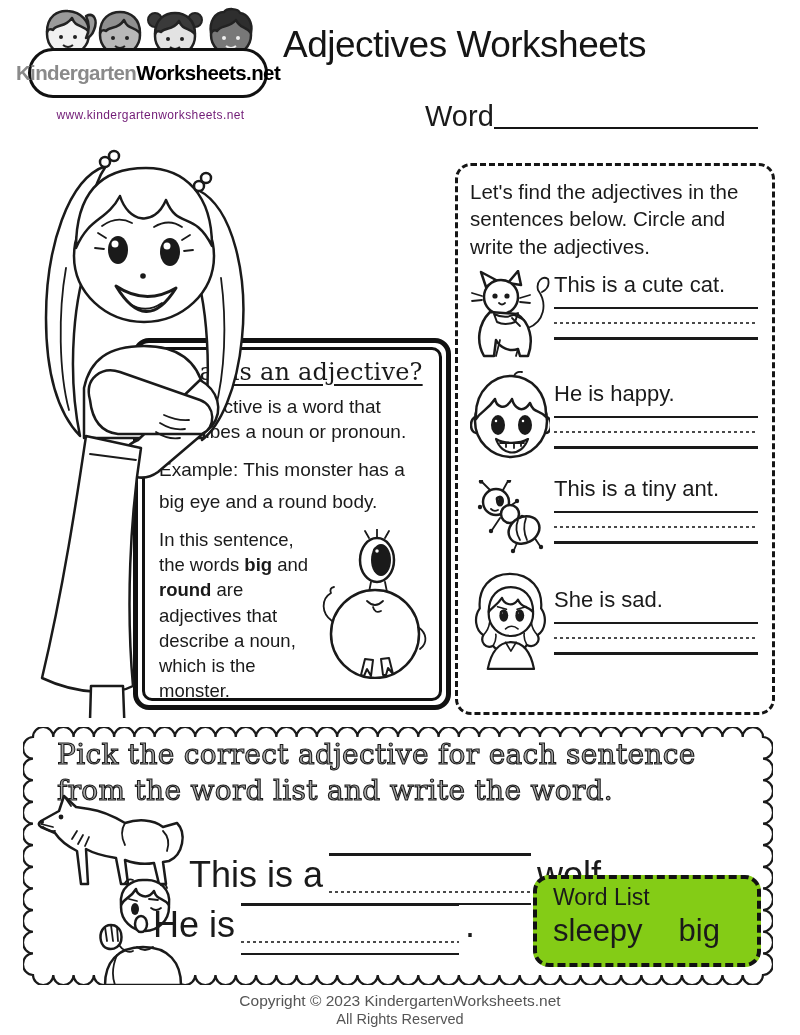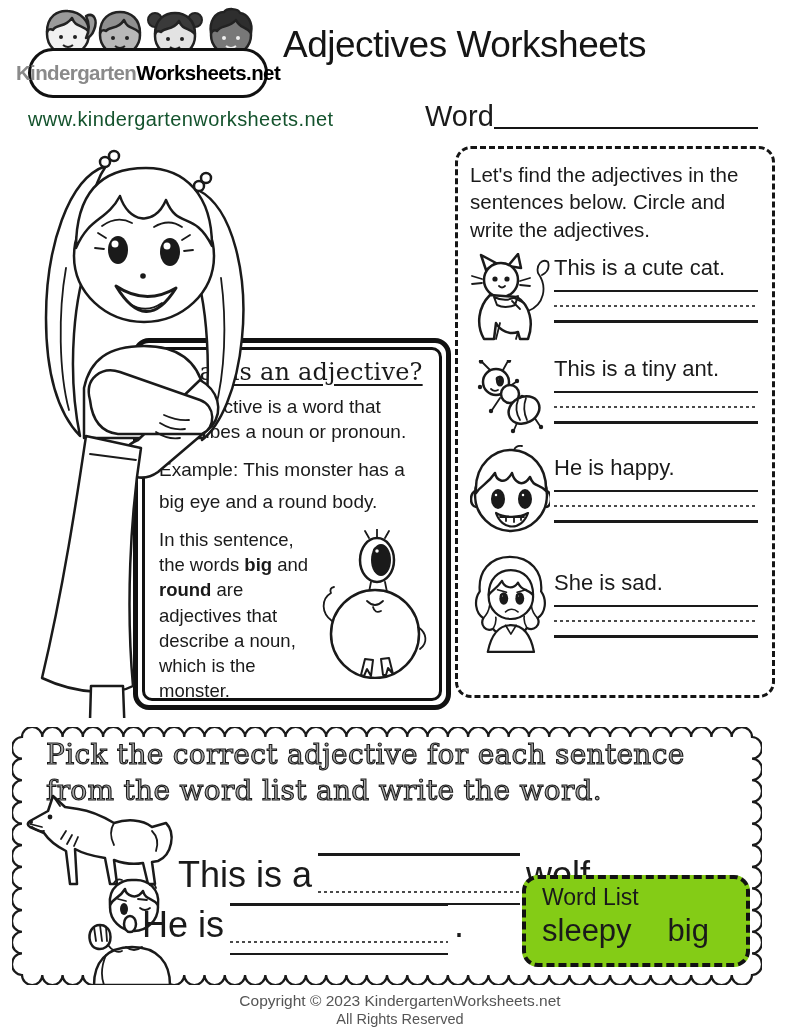--- a/index.html
+++ b/index.html
@@ -15,21 +15,21 @@
   .logo .pill {
     position:absolute; left:0; top:44px; width:240px; height:50px;
     border:3.5px solid #111; border-radius:27px; background:#fff;
     display:flex; align-items:center; justify-content:center;
     font-weight:bold; font-size:20.5px; letter-spacing:-0.6px; white-space:nowrap;
   }
   .logo .pill .gray { color:#8a8a8a; }
   .logo .pill .black { color:#000000; }
   .logo .url {
     position:absolute; left:0; top:104px; width:245px; text-align:center;
-    font-size:20px; color:#14532d; letter-spacing:0.4px;
+    font-size:12px; color:#701a75; letter-spacing:0.4px;
   }
   
   .title {
     position:absolute; left:283px; top:24px; font-size:37px; letter-spacing:-0.5px;
     color:#151515;
   }
   .namerow {
     position:absolute; left:425px; top:100px; width:333px;
     display:flex; align-items:flex-end; font-size:29px;
   }
@@ -48,40 +48,40 @@
     text-decoration:underline; text-underline-offset:4px; margin-bottom:8px;
     letter-spacing:0.2px;
   }
   .board p { font-size:19px; line-height:1.33; margin-bottom:9px; }
   .board p.example { line-height:1.7; }
   .board p.expl { font-size:18.5px; line-height:1.36; margin-bottom:0; }
   .board .monster { float:right; margin:2px 0 0 4px; }
   .board b { font-weight:bold; }
   
   .panel1 {
-    position:absolute; left:455px; top:146px; width:320px; height:552px;
+    position:absolute; left:455px; top:163px; width:320px; height:552px;
     border:3px dashed #151515; border-radius:16px; padding:12px 14px 6px 12px;
     background:#fff;
   }
   .panel1 .intro { font-size:20.5px; line-height:1.33; margin-bottom:10px; }
   .p1row { display:flex; gap:4px; margin-bottom:9px; }
   .p1row .ricon { width:80px; flex:none; display:flex; justify-content:center; }
   .p1row .rtext { flex:1; padding-top:2px; }
   .p1row .sentence { font-size:22px; margin-bottom:9px; white-space:nowrap; }
   .gline { width:100%; }
   .ln-solid { height:2.5px; background:#1a1a1a; }
   .ln-dot {
     height:2px;
     background-image:repeating-linear-gradient(90deg,#4a4a4a 0,#4a4a4a 3px,transparent 3px,transparent 6px);
   }
   .gline + .gline { margin-top:13px; }
   
   .girl { position:absolute; left:6px; top:138px; z-index:4; }
   
-  .panel2 { position:absolute; left:12px; top:727px; width:750px; height:258px;text-decoration:underline; }
+  .panel2 { position:absolute; left:23px; top:727px; width:750px; height:258px;text-decoration:underline; }
   .panel2 .scallop { position:absolute; left:0; top:0; }
   .bp-instr {
     position:absolute; left:34px; top:10px; width:700px;
     font-family:"DejaVu Serif", serif; font-size:28px; line-height:1.28;
     color:#a8a8a8; -webkit-text-stroke:1.1px #1a1a1a; letter-spacing:0.3px;
   }
   .wolf-icon { position:absolute; left:8px; top:64px; }
   .sleepy-icon { position:absolute; left:62px; top:150px; }
   .fillrow { position:absolute; white-space:nowrap; font-size:36px; }
   .fillrow1 { left:166px; top:82px;margin-top:44px; }
@@ -261,20 +261,46 @@
       </div>
       <div class="rtext">
         <div class="sentence">This is a cute cat.</div>
         <div class="gline ln-solid"></div>
         <div class="gline ln-dot"></div>
         <div class="gline ln-solid"></div>
       </div>
     </div>
 
     <div class="p1row">
+      <div class="ricon">
+        <svg width="80" height="94" viewBox="0 0 80 94">
+          <g class="ink" stroke-width="2.4">
+            <ellipse cx="6" cy="54" rx="5" ry="8"></ellipse>
+              <ellipse cx="76" cy="54" rx="5" ry="8"></ellipse>
+            <circle cx="41" cy="50" r="36"></circle>
+            <path d="M6,48 C4,18 26,4 42,5 C62,6 77,22 76,46 C69,38 64,43 60,32 C52,44 44,36 42,28 C34,42 26,34 25,28 C17,40 11,40 6,48 Z"></path>
+            <path class="ink-thin" d="M44,5 q2,-5 8,-4"></path>
+            <ellipse cx="28" cy="54" rx="7" ry="10" class="ink-fill"></ellipse>
+            <ellipse cx="55" cy="54" rx="7" ry="10" class="ink-fill"></ellipse>
+            <circle cx="26" cy="50" r="2.5" fill="#fff"></circle>
+              <circle cx="53" cy="50" r="2.5" fill="#fff"></circle>
+            <path d="M26,68 C32,86 52,86 58,68 C50,73 34,73 26,68 Z" stroke-width="2.2"></path>
+            <path class="ink-thin" d="M30,72 L54,72 M36,72 l0,4 M44,72 l0,5 M51,72 l0,3"></path>
+          </g>
+        </svg>
+      </div>
+      <div class="rtext" style="padding-top:10px;">
+        <div class="sentence">He is happy.</div>
+        <div class="gline ln-solid"></div>
+        <div class="gline ln-dot"></div>
+        <div class="gline ln-solid"></div>
+      </div>
+    </div>
+
+    <div class="p1row">
       <div class="ricon" style="padding-top:6px;">
         <svg width="72" height="76" viewBox="0 0 72 76">
           <g class="ink" stroke-width="2.2">
             <path class="ink-thin" d="M17,11 L8,2 M29,10 L34,1"></path>
             <circle cx="7" cy="1.5" r="2.2" class="ink-fill"></circle>
               <circle cx="35" cy="0.8" r="2.2" class="ink-fill"></circle>
             <path class="ink-thin" d="M30,30 l12,-8 M33,36 l14,2 M26,38 l-8,12 M46,56 l-6,14 M58,54 l8,12 M36,26 l-14,-4"></path>
             <circle cx="6" cy="27" r="2.2" class="ink-fill"></circle>
               <circle cx="17" cy="51" r="2.2" class="ink-fill"></circle>
             <circle cx="39" cy="71" r="2.2" class="ink-fill"></circle>
@@ -294,46 +320,20 @@
       <div class="rtext">
         <div class="sentence">This is a tiny ant.</div>
         <div class="gline ln-solid"></div>
         <div class="gline ln-dot"></div>
         <div class="gline ln-solid"></div>
       </div>
     </div>
 
     <div class="p1row">
       <div class="ricon">
-        <svg width="80" height="94" viewBox="0 0 80 94">
-          <g class="ink" stroke-width="2.4">
-            <ellipse cx="6" cy="54" rx="5" ry="8"></ellipse>
-              <ellipse cx="76" cy="54" rx="5" ry="8"></ellipse>
-            <circle cx="41" cy="50" r="36"></circle>
-            <path d="M6,48 C4,18 26,4 42,5 C62,6 77,22 76,46 C69,38 64,43 60,32 C52,44 44,36 42,28 C34,42 26,34 25,28 C17,40 11,40 6,48 Z"></path>
-            <path class="ink-thin" d="M44,5 q2,-5 8,-4"></path>
-            <ellipse cx="28" cy="54" rx="7" ry="10" class="ink-fill"></ellipse>
-            <ellipse cx="55" cy="54" rx="7" ry="10" class="ink-fill"></ellipse>
-            <circle cx="26" cy="50" r="2.5" fill="#fff"></circle>
-              <circle cx="53" cy="50" r="2.5" fill="#fff"></circle>
-            <path d="M26,68 C32,86 52,86 58,68 C50,73 34,73 26,68 Z" stroke-width="2.2"></path>
-            <path class="ink-thin" d="M30,72 L54,72 M36,72 l0,4 M44,72 l0,5 M51,72 l0,3"></path>
-          </g>
-        </svg>
-      </div>
-      <div class="rtext" style="padding-top:10px;">
-        <div class="sentence">He is happy.</div>
-        <div class="gline ln-solid"></div>
-        <div class="gline ln-dot"></div>
-        <div class="gline ln-solid"></div>
-      </div>
-    </div>
-
-    <div class="p1row">
-      <div class="ricon">
         <svg width="90" height="110" viewBox="0 0 90 110">
           <g class="ink" stroke-width="2.4">
             <path d="M45,3 C22,3 9,20 11,42 C4,52 6,66 15,72 C11,80 18,88 26,84 C30,90 40,90 44,84 C50,90 60,90 64,83 C72,87 80,80 76,72 C85,66 87,52 80,42 C82,20 68,3 45,3 Z"></path>
             <path class="ink-thin" d="M15,72 q6,-6 7,-14 M76,72 q-6,-6 -7,-14 M26,84 q4,-7 3,-13 M64,83 q-4,-7 -3,-13"></path>
             <circle cx="46" cy="48" r="25"></circle>
             <path d="M21,46 C21,28 32,18 46,18 C60,18 71,28 71,46 C64,38 58,42 54,32 C47,42 38,36 36,30 C29,40 25,40 21,46 Z"></path>
             <path d="M20,110 C24,90 33,80 46,80 C59,80 68,90 72,110 Z"></path>
             <path class="ink-thin" d="M40,80 L46,90 L52,80"></path>
             <ellipse cx="38" cy="50" rx="5" ry="7" class="ink-fill"></ellipse>
             <ellipse cx="56" cy="50" rx="5" ry="7" class="ink-fill"></ellipse>

